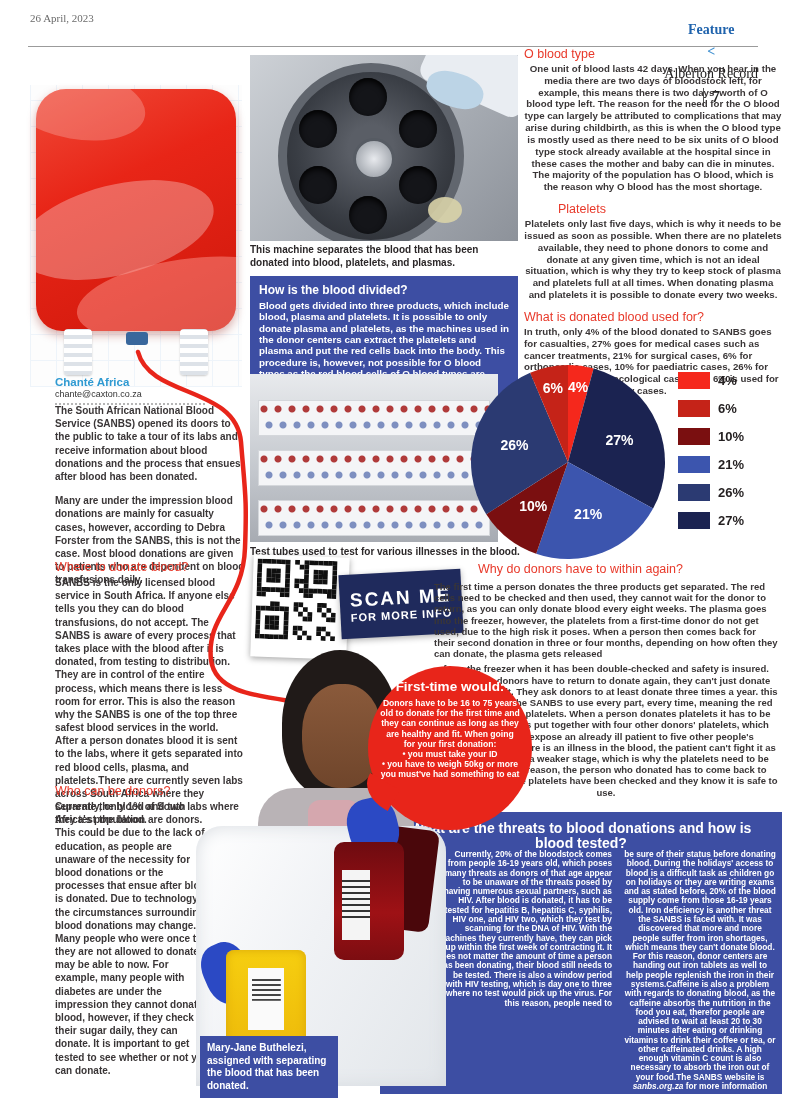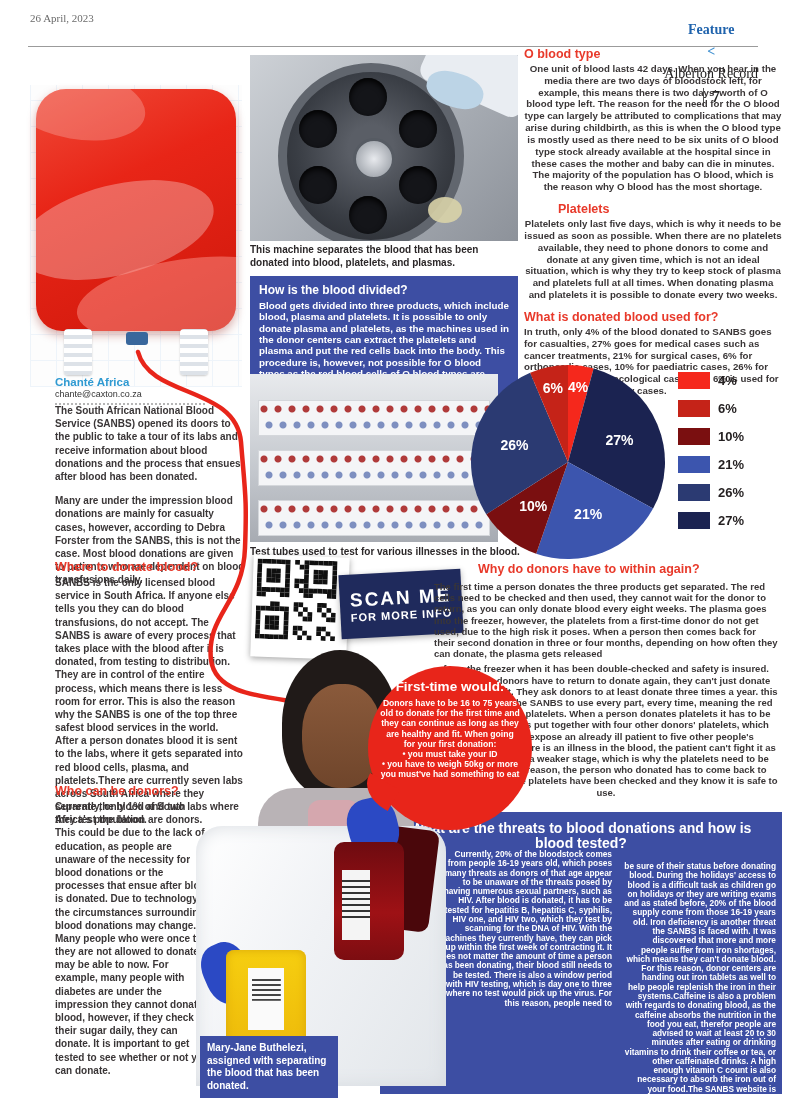--- a/index.html
+++ b/index.html
@@ -34,21 +34,21 @@
         background:repeating-linear-gradient(0deg,#dde2e8 0 4px,#ffffff 4px 9px);
         box-shadow:0 1px 2px rgba(0,0,0,.2);}
   .clamp{position:absolute;bottom:42px;left:96px;width:22px;height:13px;background:#39679c;border-radius:3px;}
   
   .byline{left:55px;top:376px;width:150px;border-bottom:2px dotted #b5b5b5;padding-bottom:4px;}
   .byline .name{color:#2f9ad2;font-weight:bold;font-size:11.5px;}
   .byline .mail{font-size:9px;color:#333;margin-top:1px;}
   .bodytxt{font-size:10px;font-weight:bold;color:#3a3637;line-height:1.32;}
   .intro{left:55px;top:404px;width:190px;}
   .intro p{margin:0 0 11px 0;}
-  .redhead{color:#e8392a;font-weight:bold;font-size:12.5px;margin:0 0 2px 0;}
+  .redhead{color:#e8392a;font-weight:normal;font-size:12.5px;margin:0 0 2px 0;}
   .where{left:55px;top:560px;width:188px;}
   .who{left:55px;top:784px;width:158px;}
   
   .machine{left:250px;top:55px;width:268px;height:186px;overflow:hidden;
            background:linear-gradient(135deg,#cdd1d6 0%,#a9aeb5 55%,#8d929a 100%);}
   .rotor{position:absolute;left:28px;top:8px;width:168px;height:168px;border-radius:50%;
          background:radial-gradient(circle at 50% 45%,#5a5e66 0 18%,#393d44 60%,#24262b 100%);
          border:9px solid #61666e;}
   .hole{position:absolute;width:38px;height:38px;border-radius:50%;background:#141519;box-shadow:inset 0 3px 6px #000;}
   .hub{position:absolute;left:66px;top:66px;width:36px;height:36px;border-radius:50%;
@@ -123,21 +123,21 @@
         background:linear-gradient(#f6ce10,#edb90a);box-shadow:inset 0 0 10px #d9a708;}
   .bag-yellow .lbl{position:absolute;left:22px;top:18px;width:36px;height:62px;background:#fafafa;
         background-image:repeating-linear-gradient(0deg,#444 0 2px,transparent 2px 5px);background-size:80% 40%;background-repeat:no-repeat;background-position:4px 8px;}
   .mj-cap{left:200px;top:1036px;width:124px;background:#3d4ea3;color:#fff;font-size:10px;font-weight:bold;
           line-height:1.25;padding:6px 7px;z-index:7;}
   
   .threats{left:380px;top:812px;width:402px;height:282px;background:#3d4ea3;color:#fff;z-index:1;}
   .threats h3{margin:9px 10px 0 10px;text-align:center;font-size:14px;line-height:1.1;}
   .threats .col{position:absolute;top:38px;font-size:8.3px;font-weight:bold;line-height:1.12;}
   .threats .c1{left:56px;width:176px;text-align:right;}
-  .threats .c2{left:244px;width:152px;text-align:right;margin-top:12px;}
+  .threats .c2{left:244px;width:152px;text-align:center;}
   .site{font-style:italic;}
   
   .tube-overlay{left:0;top:0;pointer-events:none;z-index:4;}
 </style>
 </head>
 <body>
 
 <div class="abs hdr-date">26 April, 2023</div>
 <div class="abs hdr-right">
   <span class="hdr-section">Feature</span>

